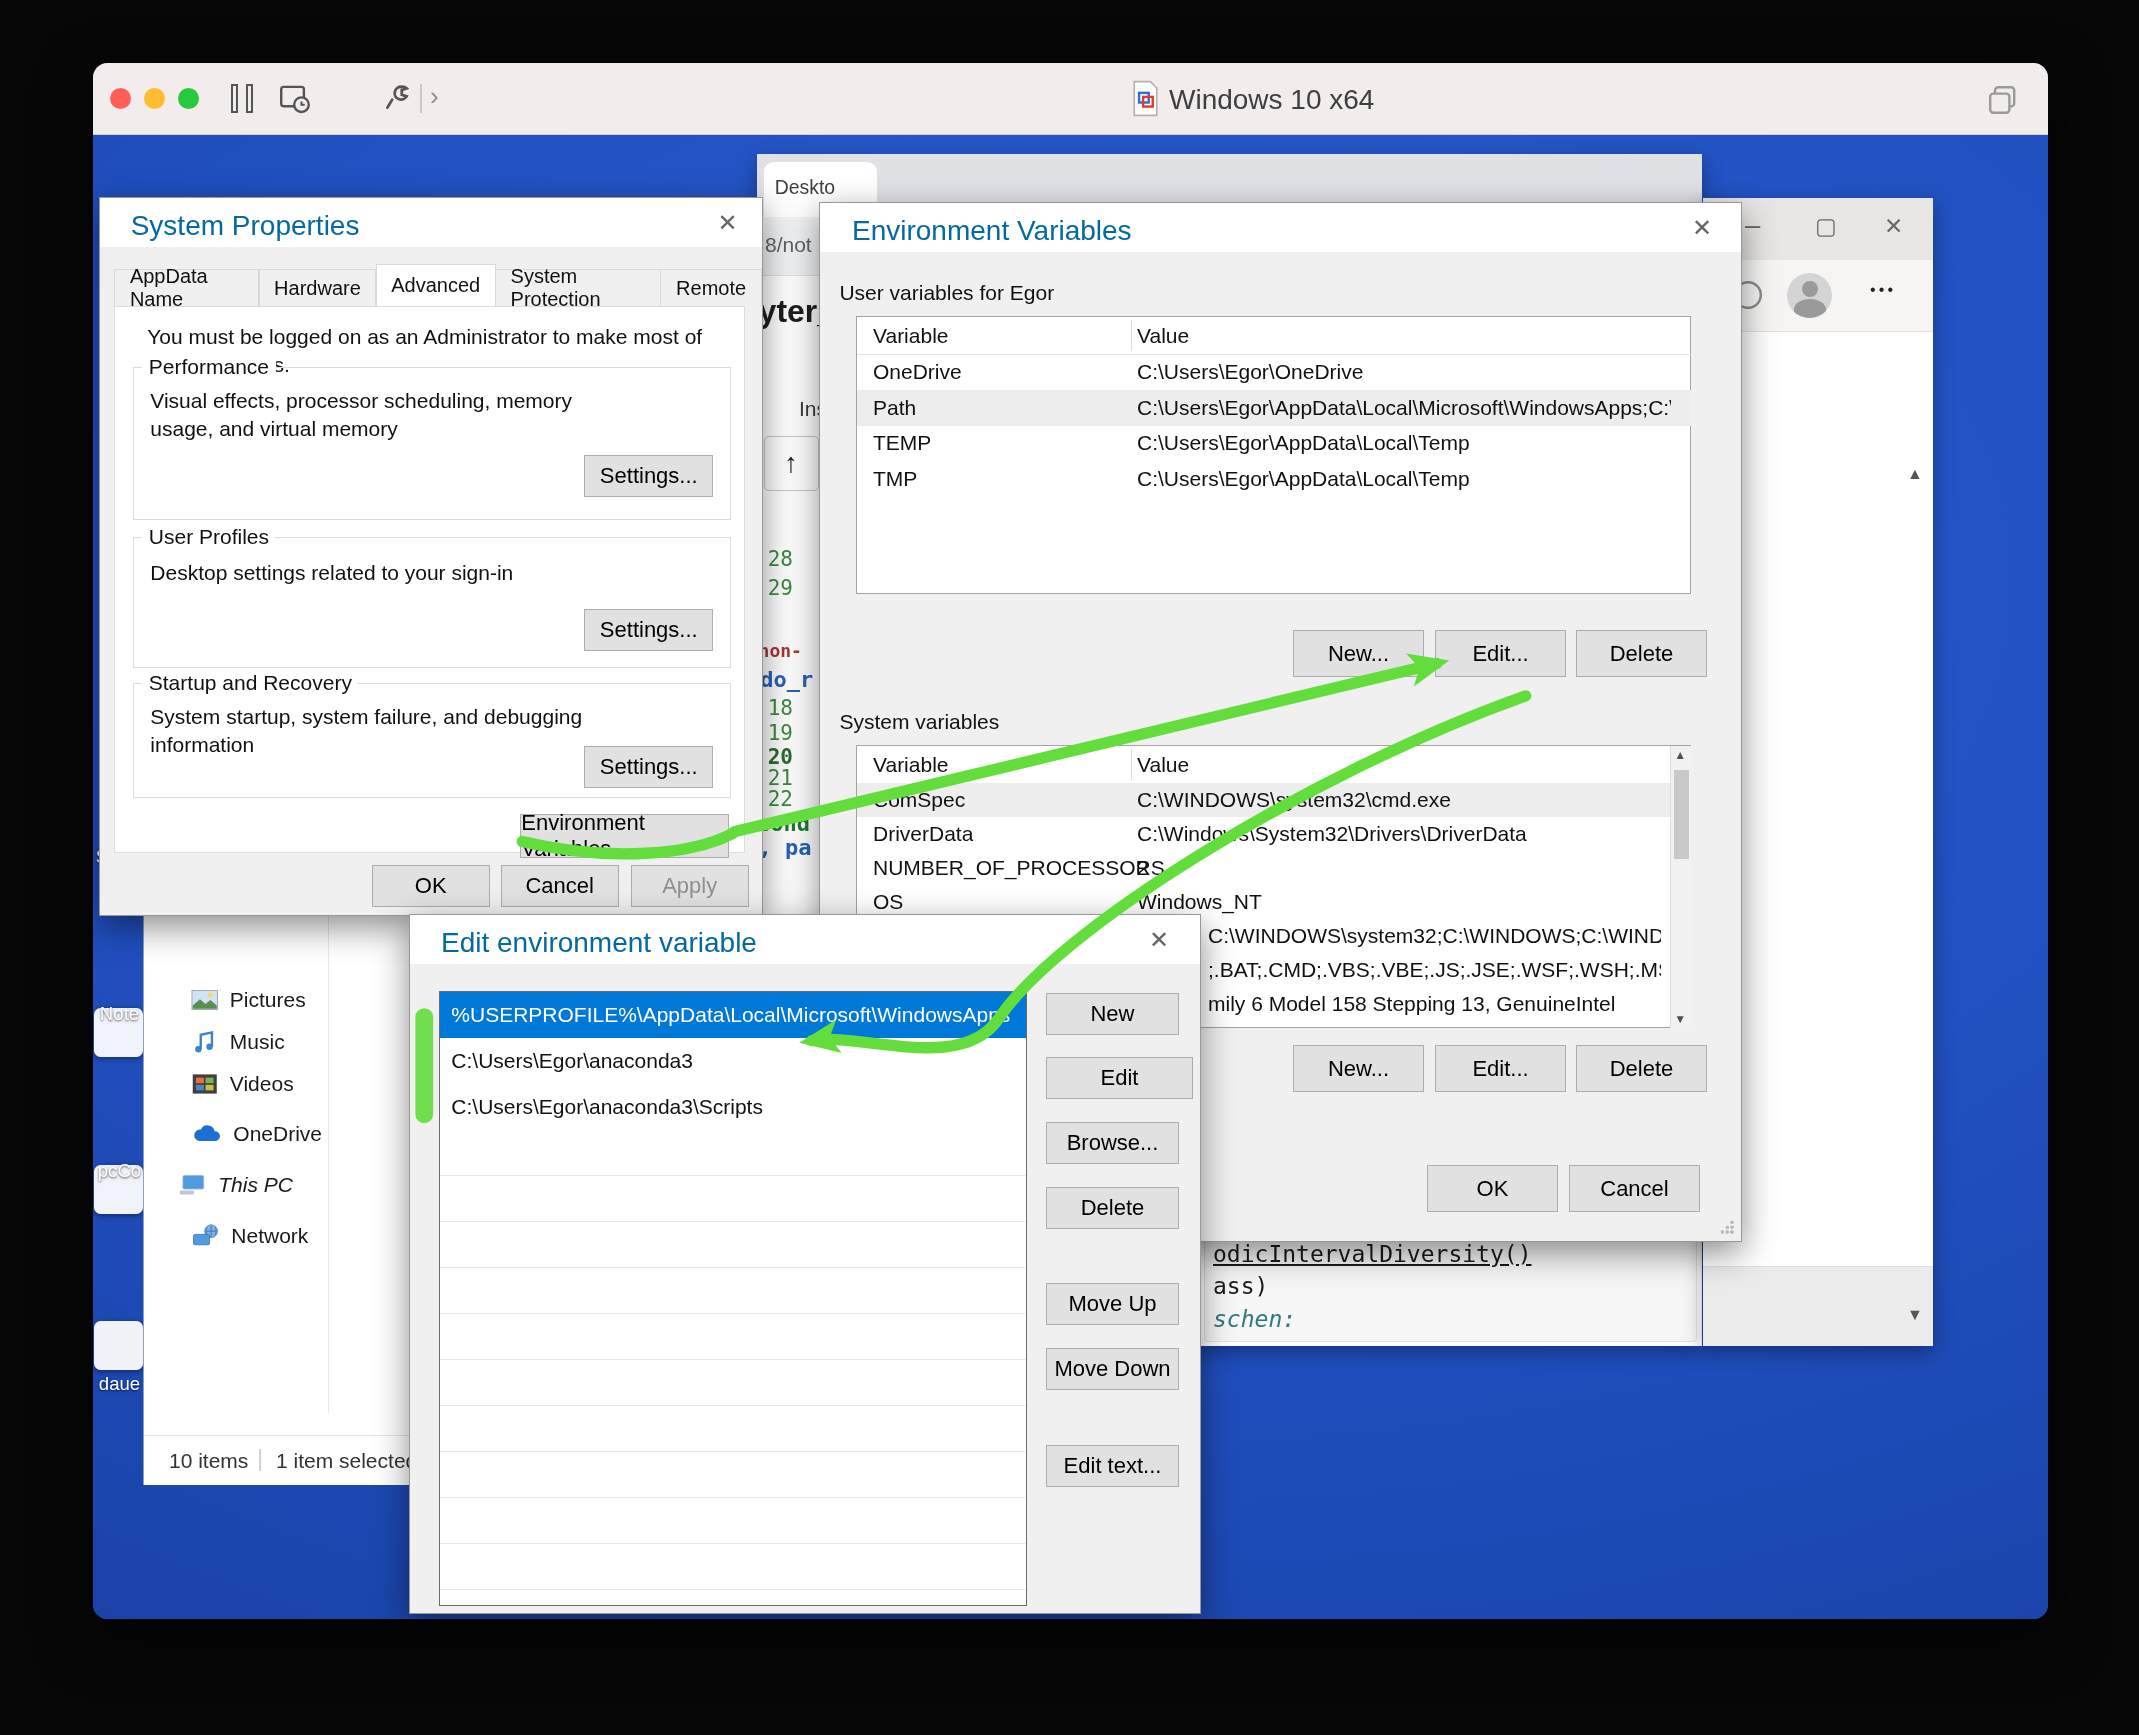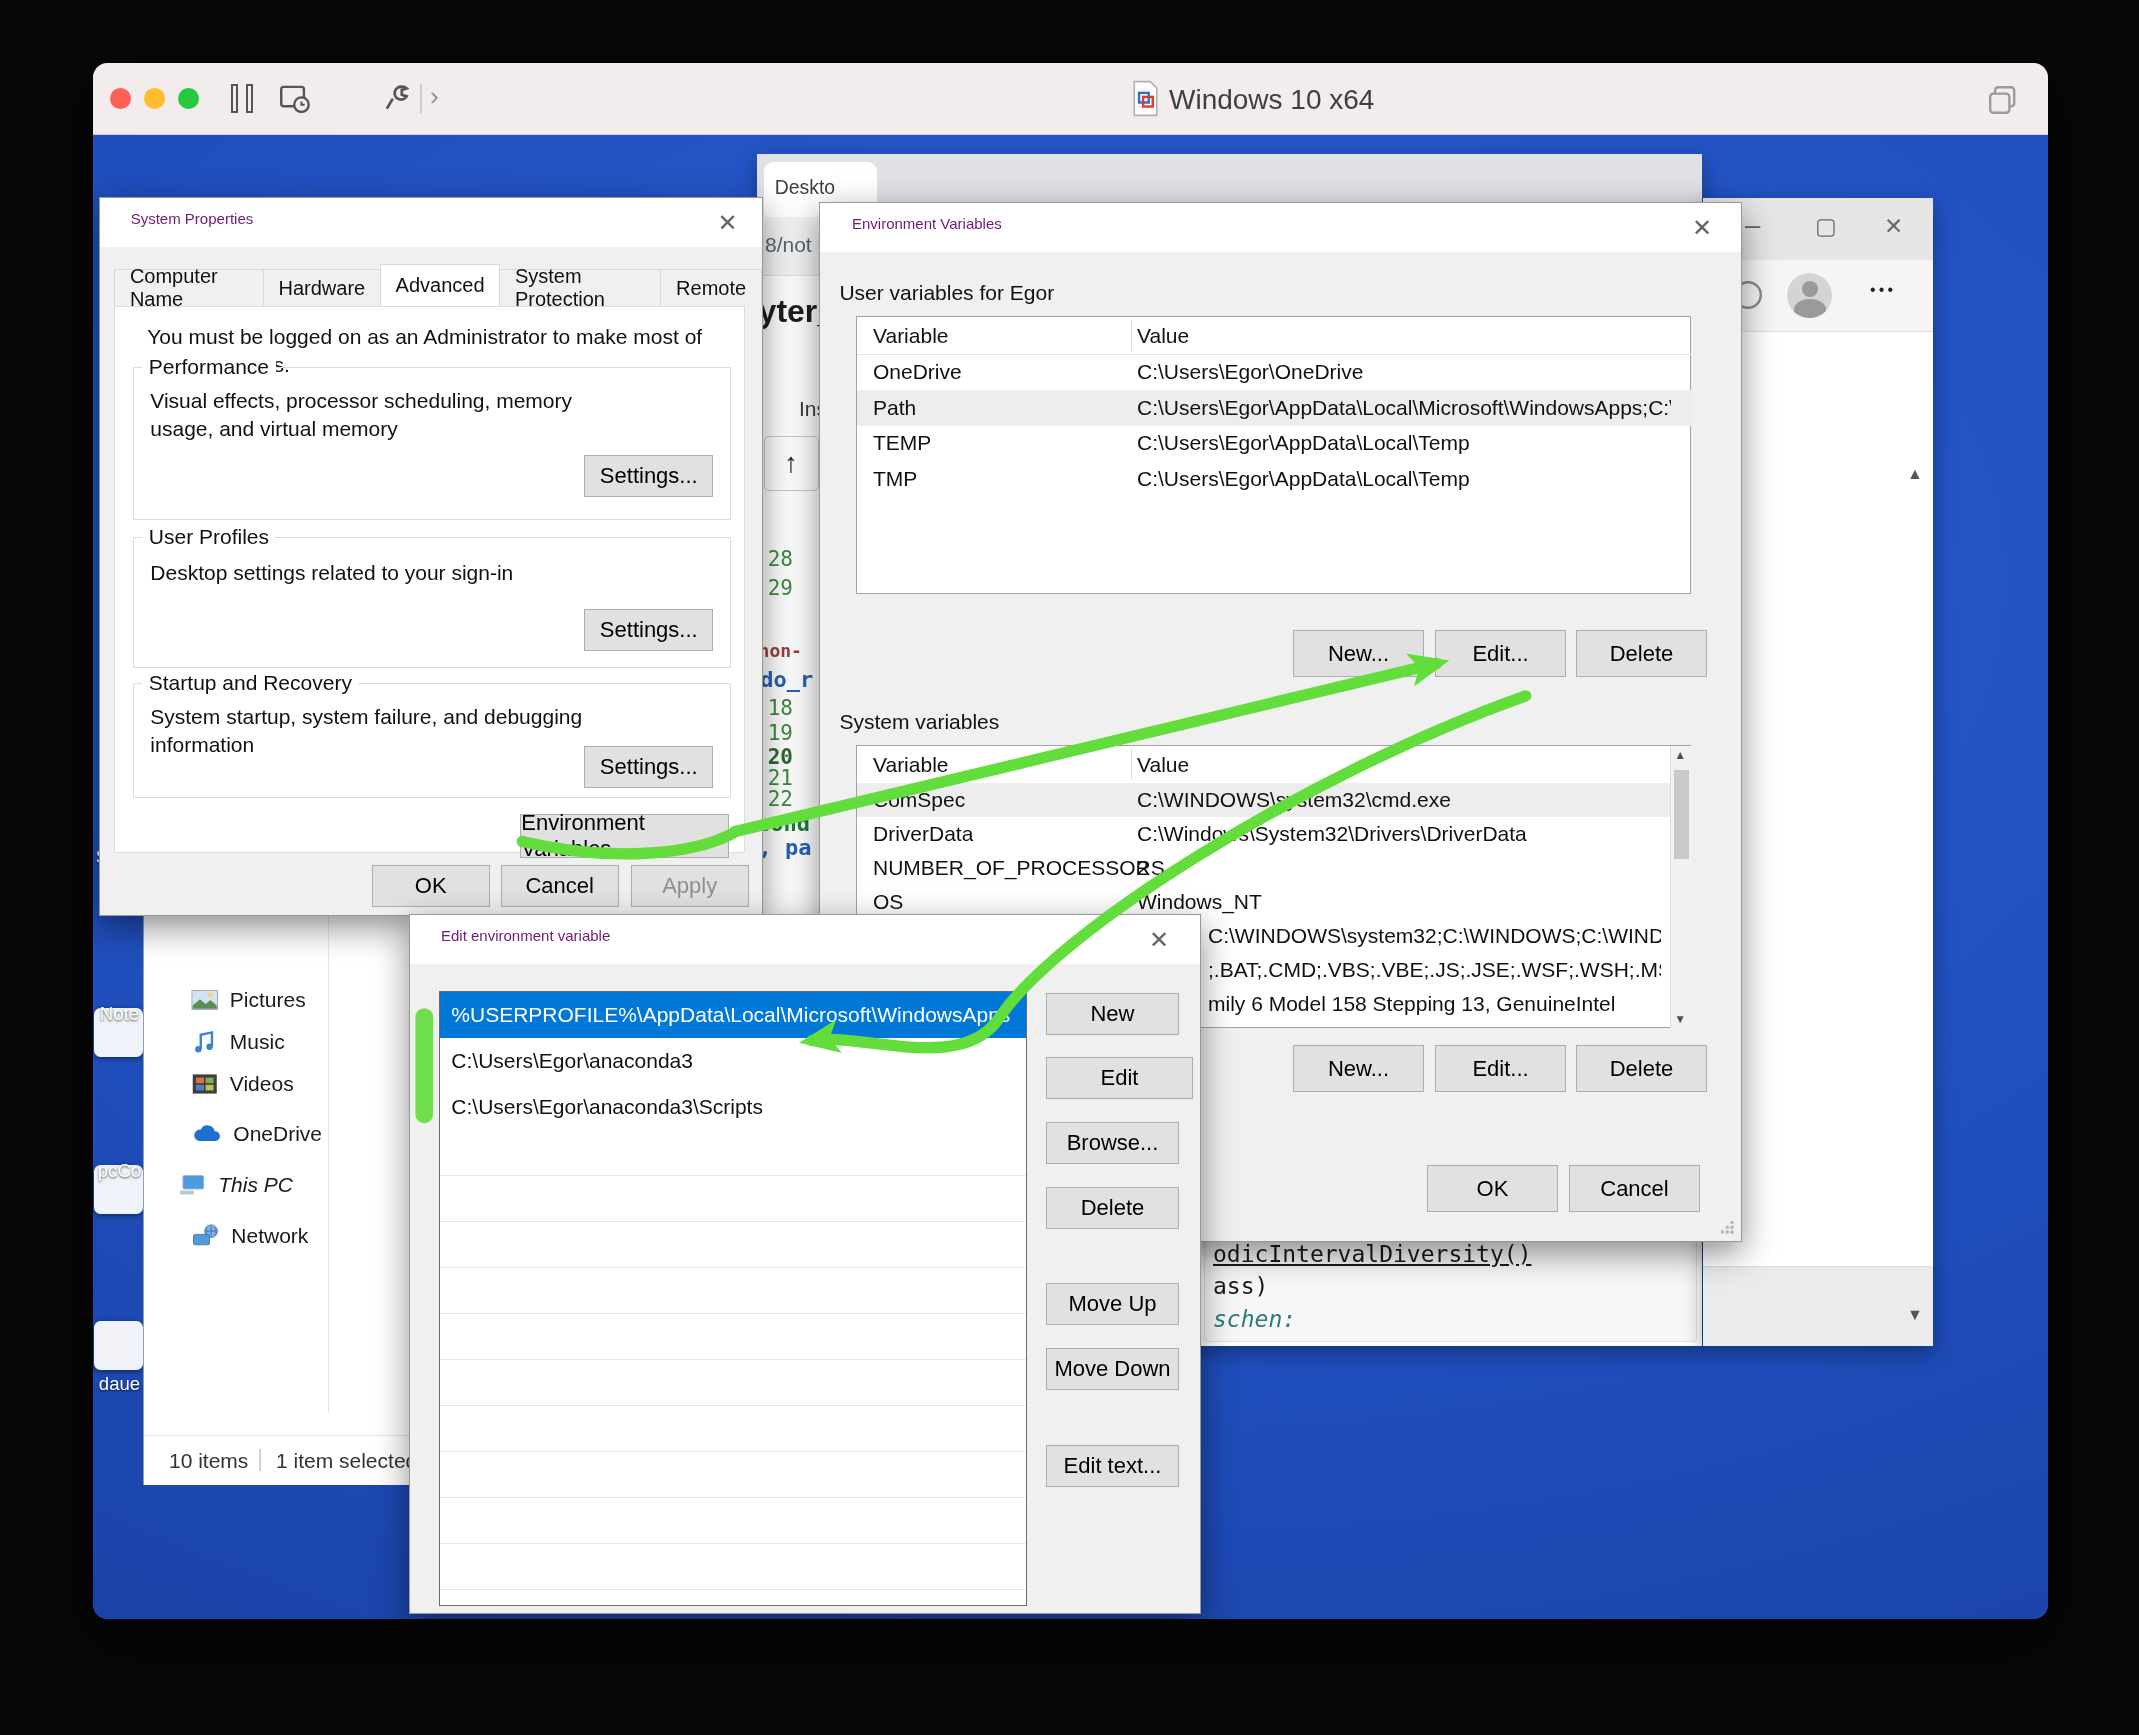--- a/index.html
+++ b/index.html
@@ -13,21 +13,21 @@
   .light{width:21px;height:21px;border-radius:50%;top:25px;}
   .mac-title{font-size:28px;color:#3f3f3f;top:21px;}
   
   .screen{left:0;top:72px;width:1955px;height:1484px;
           background:radial-gradient(120% 100% at 55% 30%,#2b5ed6 0%,#1f4dbb 55%,#173e9e 100%);}
   .dt-label{color:#fff;font-size:18.6px;text-align:center;width:89px;text-shadow:0 0.8px 2.4px rgba(0,0,0,.7);}
   .dt-tile{width:49px;height:49px;border-radius:6.5px;background:rgba(252,252,252,.95);box-shadow:0 1.6px 4.9px rgba(0,0,0,.4);}
   
   .dlg{background:#f0f0f0;border:0.8px solid #989898;box-shadow:0 11.3px 32px rgba(0,0,0,.45);}
   .dlg-title{left:0;top:0;right:0;height:49px;background:#fff;}
-  .dlg-title-text{font-size:15px;color:#701a75;top:12px;}
+  .dlg-title-text{font-size:28px;color:#0369a1;top:12px;}
   .x-btn{font-size:24px;color:#666;top:10.5px;}
   .btn{background:#e1e1e1;border:0.8px solid #adadad;display:flex;align-items:center;justify-content:center;
        font-size:22px;color:#000;box-sizing:border-box;}
   .btn.disabled{color:#909090;}
   .group{border:0.8px solid #dcdcdc;background:transparent;}
   .group-legend{background:#fff;font-size:21px;color:#111;padding:0 6.5px;top:-13px;}
   .body-text{font-size:21px;color:#111;line-height:27.5px;}
   .tbl{background:#fff;border:0.8px solid #a3a3a3;box-sizing:border-box;}
   .tbl-h{font-size:21px;color:#111;}
   .cell{font-size:21px;color:#111;white-space:nowrap;overflow:hidden;}
@@ -217,21 +217,21 @@
           <span class="r" style="left:204px;top:39px;font-size:16px;color:#555;">▼</span>
         </div>
       </div>
 
       <div class="r dlg" style="left:5.7px;top:62px;width:662px;height:717px;">
         <div class="r dlg-title">
           <span class="r dlg-title-text" style="left:31px;">System Properties</span>
           <span class="r x-btn" style="right:24px;">✕</span>
         </div>
         <div class="r tabs-row" style="left:14.6px;top:66px;height:42px;">
-          <div class="tab">Computer Name</div>
+          <div class="tab">AppData Name</div>
           <div class="tab" style="margin-left:-0.8px;">Hardware</div>
           <div class="tab active" style="margin-left:-0.8px;">Advanced</div>
           <div class="tab" style="margin-left:-0.8px;">System Protection</div>
           <div class="tab" style="margin-left:-0.8px;">Remote</div>
         </div>
         <div class="r" style="left:14.6px;top:108px;width:631px;height:547px;background:#fff;border:0.8px solid #dcdcdc;box-sizing:border-box;">
           <div class="r body-text" style="left:32px;top:16px;width:575px;">You must be logged on as an Administrator to make most of these changes.</div>
 
           <div class="r group" style="left:18px;top:60px;width:596px;height:151px;">
             <span class="r group-legend" style="left:8px;">Performance</span>

